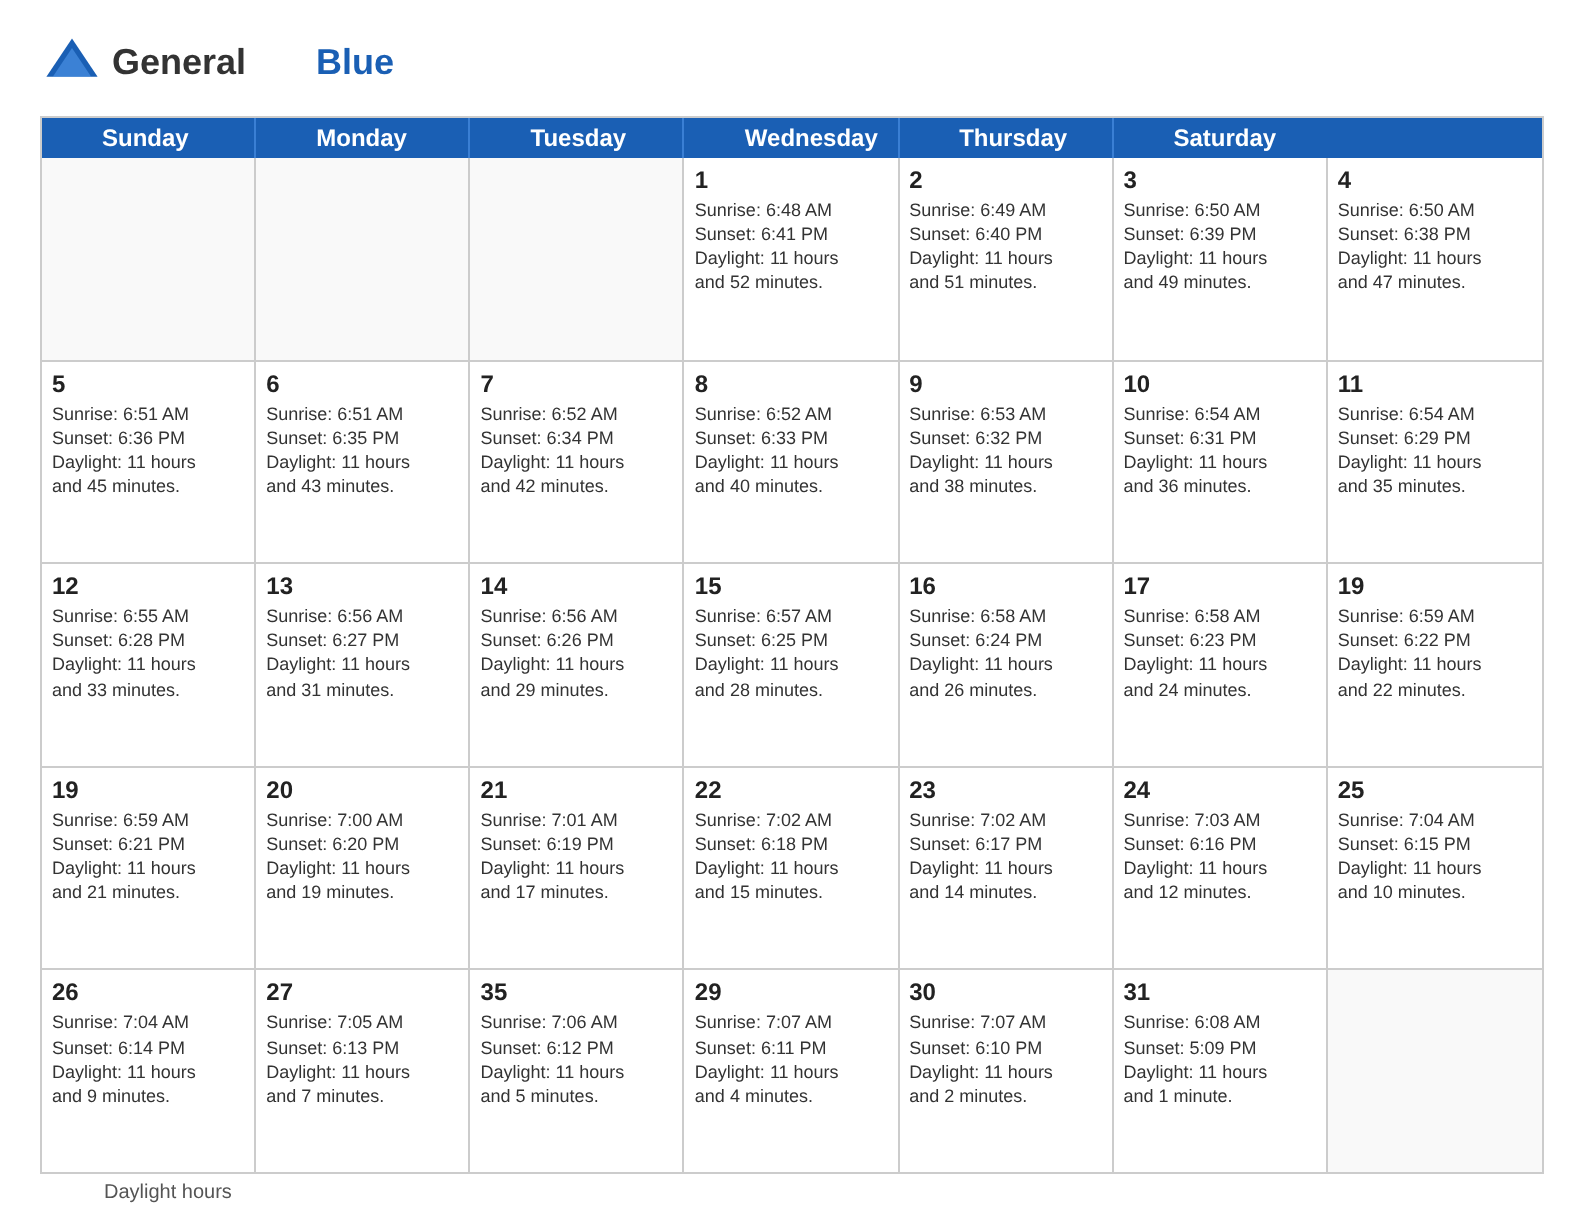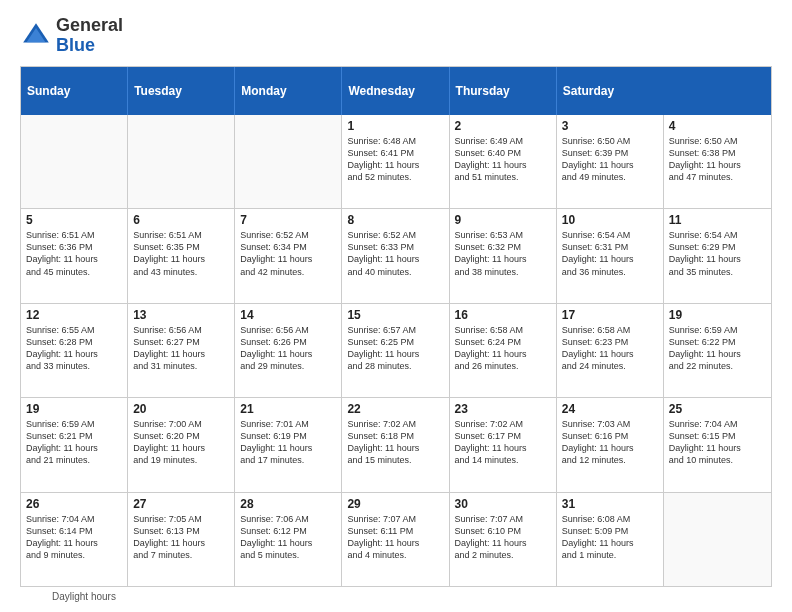--- a/index.html
+++ b/index.html
@@ -23,33 +23,33 @@
       align-items: flex-start;
       margin-bottom: 10px;
     }
     .logo {
       display: flex;
       align-items: center;
       gap: 4px;
     }
     .logo-text {
       display: flex;
-      flex-direction: column;
       line-height: 1.1;
       justify-content: flex-end;
     }
     .logo-general {
       font-size: 18px;
       font-weight: bold;
       color: #333;
     }
     .logo-blue {
       font-size: 18px;
       font-weight: bold;
       color: #1a5fb4;
+      margin-left: 35px;
     }
     .logo-icon {
       width: 32px;
       height: 32px;
     }
     .title-block {
       text-align: right;
     }
     .title-month {
       font-size: 36px;
@@ -68,22 +68,23 @@
     }
     .cal-header {
       display: grid;
       grid-template-columns: repeat(7, 1fr);
       background: #1a5fb4;
     }
     .cal-header-cell {
       color: #fff;
       font-size: 12px;
       font-weight: bold;
-      padding: 17px 6px;
+      padding: 3px 6px;
       border-right: 1px solid #3a7fd4;
+      margin-left: 24px;
     }
     .cal-header-cell:last-child { border-right: none; }
     .cal-body {
       display: flex;
       flex-direction: column;
       flex: 1;
     }
     .cal-row {
       display: grid;
       grid-template-columns: repeat(7, 1fr);
@@ -134,22 +135,22 @@
       <div class="logo-text">
         <span class="logo-general">General</span>
         <span class="logo-blue">Blue</span>
       </div>
     </div>
   </div>
 
   <div class="calendar">
     <div class="cal-header">
     <div class="cal-header-cell">Sunday</div>
+        <div class="cal-header-cell">Monday</div>
         <div class="cal-header-cell">Tuesday</div>
-        <div class="cal-header-cell">Monday</div>
         <div class="cal-header-cell">Wednesday</div>
         <div class="cal-header-cell">Thursday</div>
         <div class="cal-header-cell">Saturday</div>
       </div>
     <div class="cal-body">
     <div class="cal-row">
           <div class="cal-cell empty"></div>
           <div class="cal-cell empty"></div>
           <div class="cal-cell empty"></div>
           <div class="cal-cell">
@@ -343,21 +344,21 @@
 and 9 minutes.</div>
           </div>
           <div class="cal-cell">
             <span class="day-num">27</span>
             <div class="cell-text" style="white-space: pre-line;">Sunrise: 7:05 AM
 Sunset: 6:13 PM
 Daylight: 11 hours
 and 7 minutes.</div>
           </div>
           <div class="cal-cell">
-            <span class="day-num">28</span>
+            <span class="day-num">35</span>
             <div class="cell-text" style="white-space: pre-line;">Sunrise: 7:06 AM
 Sunset: 6:12 PM
 Daylight: 11 hours
 and 5 minutes.</div>
           </div>
           <div class="cal-cell">
             <span class="day-num">29</span>
             <div class="cell-text" style="white-space: pre-line;">Sunrise: 7:07 AM
 Sunset: 6:11 PM
 Daylight: 11 hours

